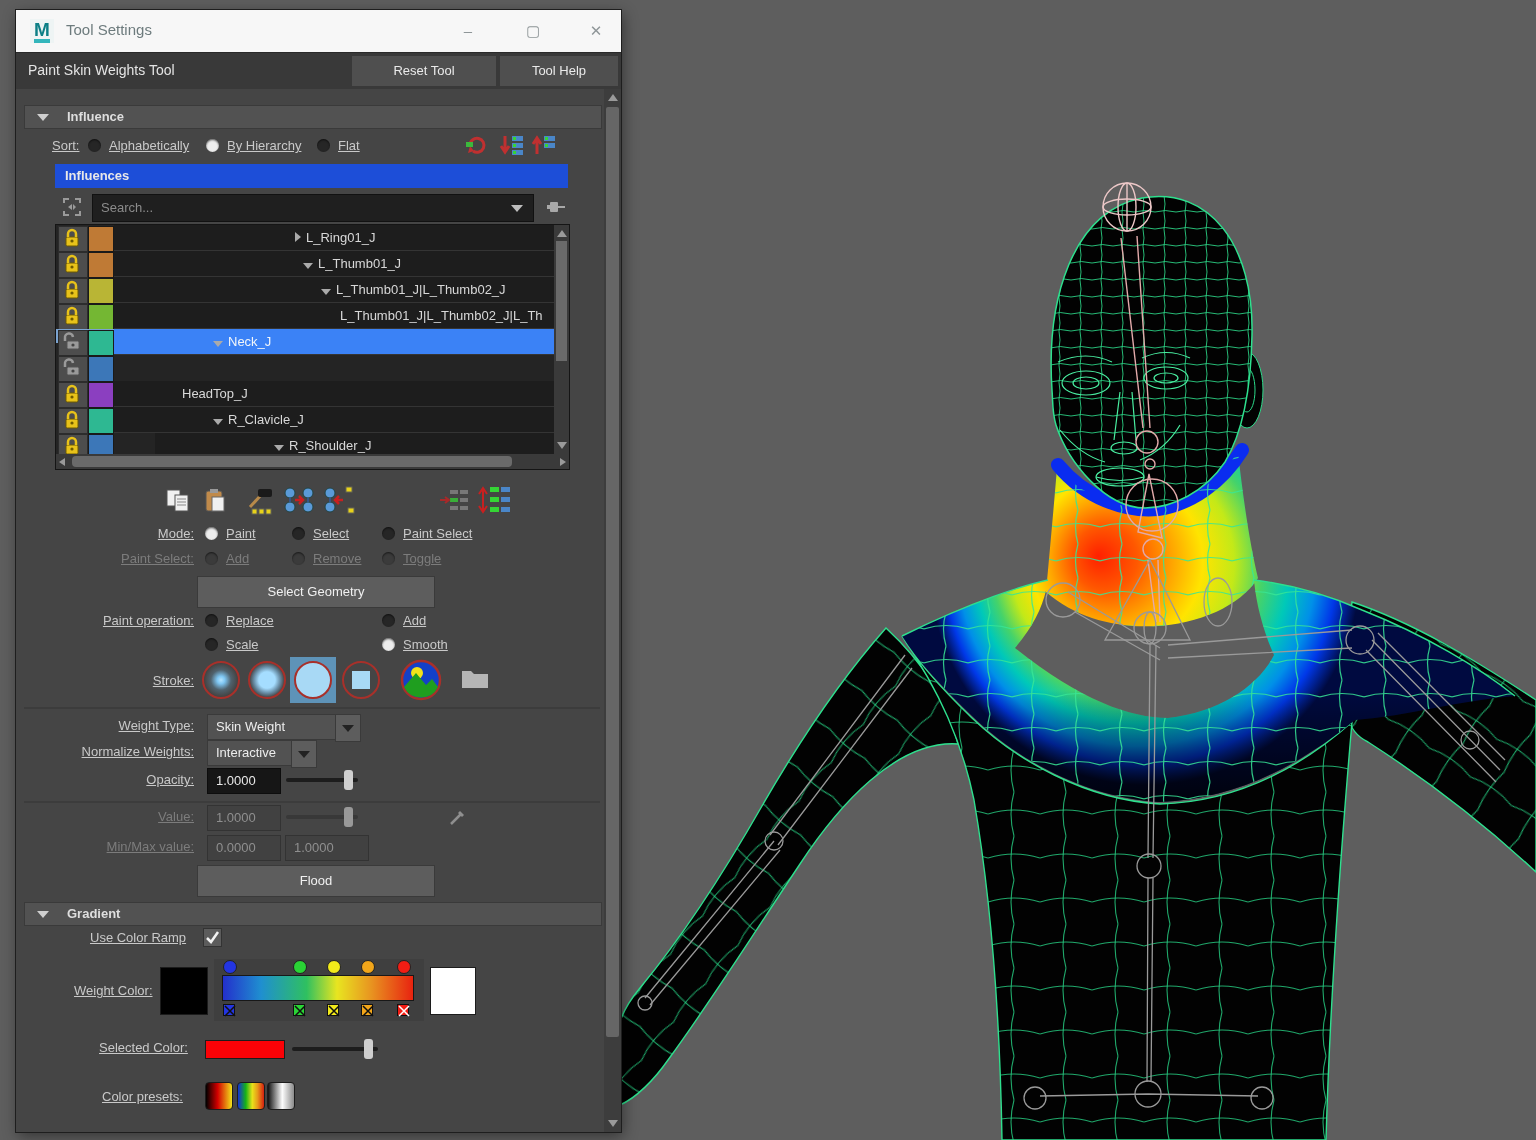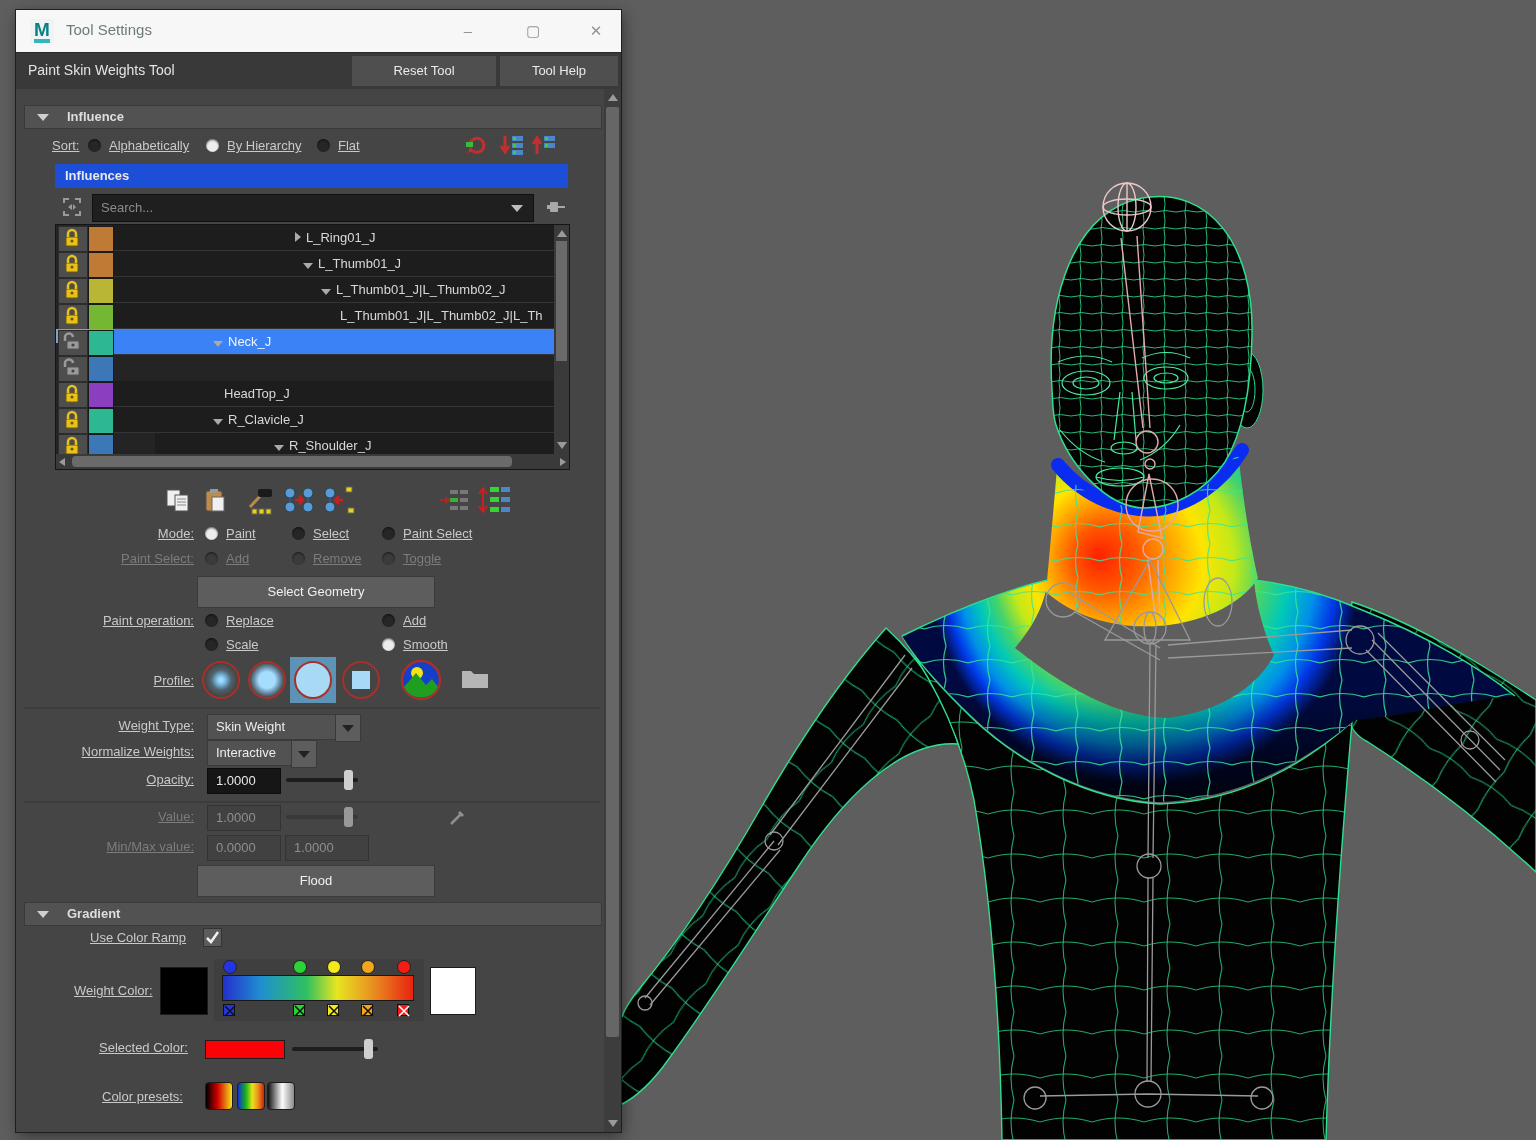--- a/index.html
+++ b/index.html
@@ -394,21 +394,21 @@
         <div class="row" style="top: 156px;">
           <div class="cell-lock">
             <svg width="26" height="22" class="lk-closed">
               <rect x="7" y="10" width="12" height="9" rx="1.5" fill="#e8c21a" stroke="#6e5a00"></rect>
               <path d="M9,10 v-3 a4,4 0 0 1 8,0 v3" fill="none" stroke="#e8c21a" stroke-width="2.5"></path>
               <circle cx="13" cy="14" r="1.6" fill="#6e5a00"></circle>
             </svg>
             
           </div>
           <div class="cell-sw" style="background: rgb(139, 63, 192);"></div>
-          <div class="cell-name" style="padding-left: 110px;">
+          <div class="cell-name" style="padding-left: 68px;">
             <span class="nm">HeadTop_J</span>
           </div>
         </div>
         <div class="row" style="top: 182px;">
           <div class="cell-lock">
             <svg width="26" height="22" class="lk-closed">
               <rect x="7" y="10" width="12" height="9" rx="1.5" fill="#e8c21a" stroke="#6e5a00"></rect>
               <path d="M9,10 v-3 a4,4 0 0 1 8,0 v3" fill="none" stroke="#e8c21a" stroke-width="2.5"></path>
               <circle cx="13" cy="14" r="1.6" fill="#6e5a00"></circle>
             </svg>
@@ -541,21 +541,21 @@
       <div class="lbl" style="left:210px;top:524px">Replace</div>
       <div class="radio" style="left:366px;top:525px"></div>
       <div class="lbl" style="left:387px;top:524px">Add</div>
       <div class="radio" style="left:189px;top:549px"></div>
       <div class="lbl" style="left:210px;top:548px">Scale</div>
       <div class="radio on" style="left:366px;top:549px"></div>
       <div class="lbl" style="left:387px;top:548px">Smooth</div>
     </div>
 
     <div>
-      <div class="lbl rlbl" style="top:584px">Profile:</div>
+      <div class="lbl rlbl" style="top:584px">Stroke:</div>
       <div class="brush" style="left:186px;top:572px;background:radial-gradient(circle,#b4e4ff 0%,#7ec6f2 16%,rgba(96,142,170,.4) 42%,rgba(70,70,70,0) 68%)"></div>
       <div class="brush" style="left:232px;top:572px;background:radial-gradient(circle,#a5ddff 0%,#a5ddff 34%,rgba(125,185,225,.6) 55%,rgba(80,90,100,.15) 72%,rgba(70,70,70,0) 80%)"></div>
       <div class="bwrap-sel" style="left:274px;top:568px">
         <div class="brush" style="left:4px;top:4px;background:#a8d9f5"></div>
       </div>
       <div class="brush" style="left:326px;top:572px">
         <div style="position:absolute;left:8px;top:8px;width:18px;height:18px;background:#a8d9f5"></div>
       </div>
       <svg style="position:absolute;left:384px;top:570px" width="42" height="42">
         <circle cx="21" cy="21" r="19" fill="#1440c8" stroke="#a8302a" stroke-width="2.5"></circle>

